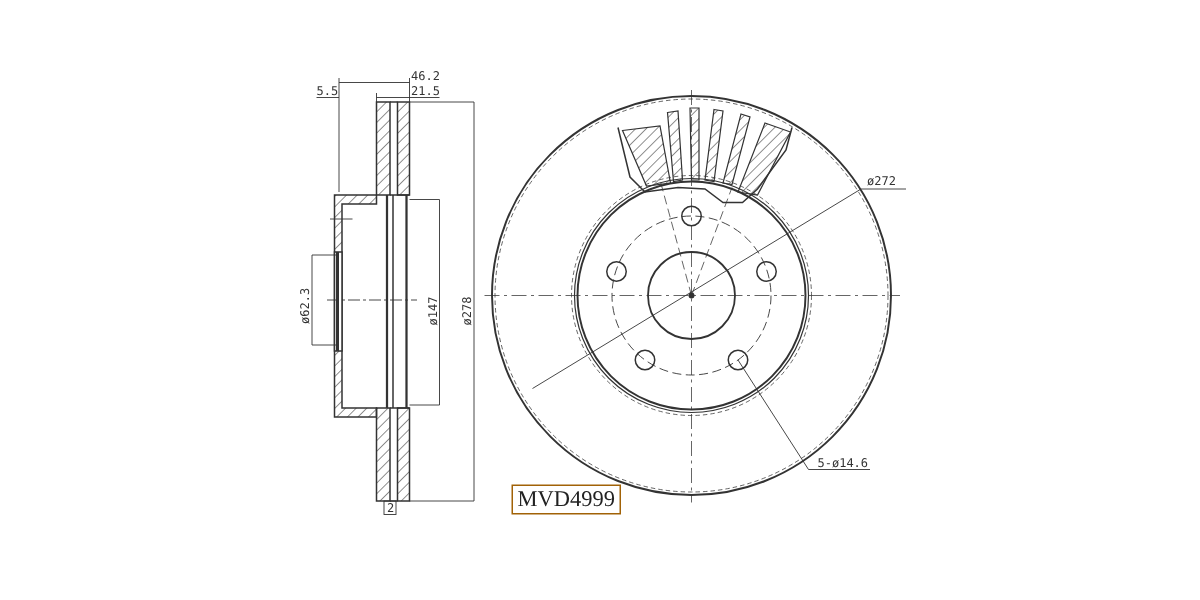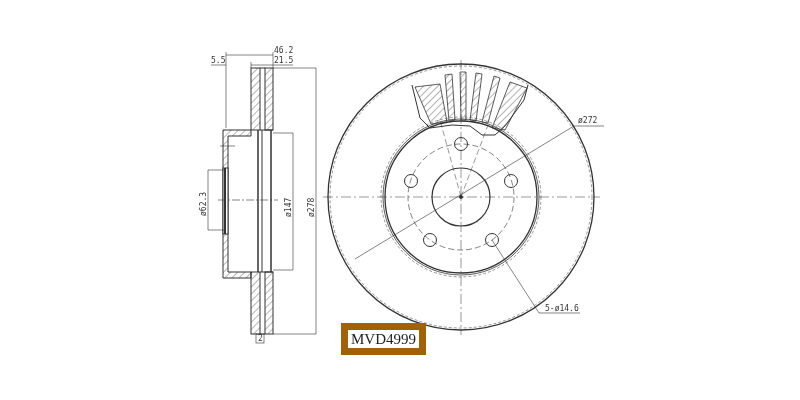--- a/index.html
+++ b/index.html
@@ -1,19 +1,19 @@
 <!DOCTYPE html>
 <html><head>
 <meta charset="utf-8">
 <style>
   html, body { margin: 0; padding: 0; background: #ffffff; }
   body { width: 800px; height: 400px; position: relative; overflow: hidden; font-family: "DejaVu Sans", sans-serif; }
   #drawing { position: absolute; left: 0; top: 0; width: 800px; height: 400px; }
   .dim { font-family: "DejaVu Sans Mono", monospace; font-size: 8px; fill: #333; }
-  .partbox { position: absolute; left: 341px; top: 323px; border: 7px solid #a16207; padding: 0 3px; background: #fff;
+  .partbox { position: absolute; left: 341px; top: 323px; border: 1px solid #a16207; padding: 0 3px; background: #fff;
              font-family: "Liberation Serif", serif; font-size: 15px; color: #222; line-height: 18px; }
 </style>
 </head>
 <body>
 
 <svg id="drawing" viewBox="0 0 800 400" xmlns="http://www.w3.org/2000/svg">
   <defs>
     <pattern id="hatch" width="5" height="5" patternUnits="userSpaceOnUse" patternTransform="rotate(45)">
       <line x1="0" y1="0" x2="0" y2="5" stroke="#444" stroke-width="0.8"></line>
     </pattern>

